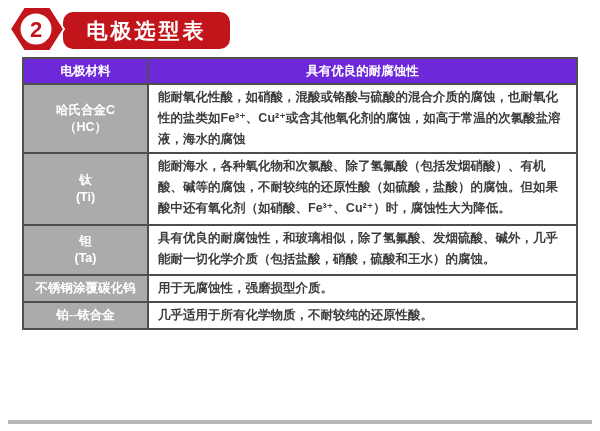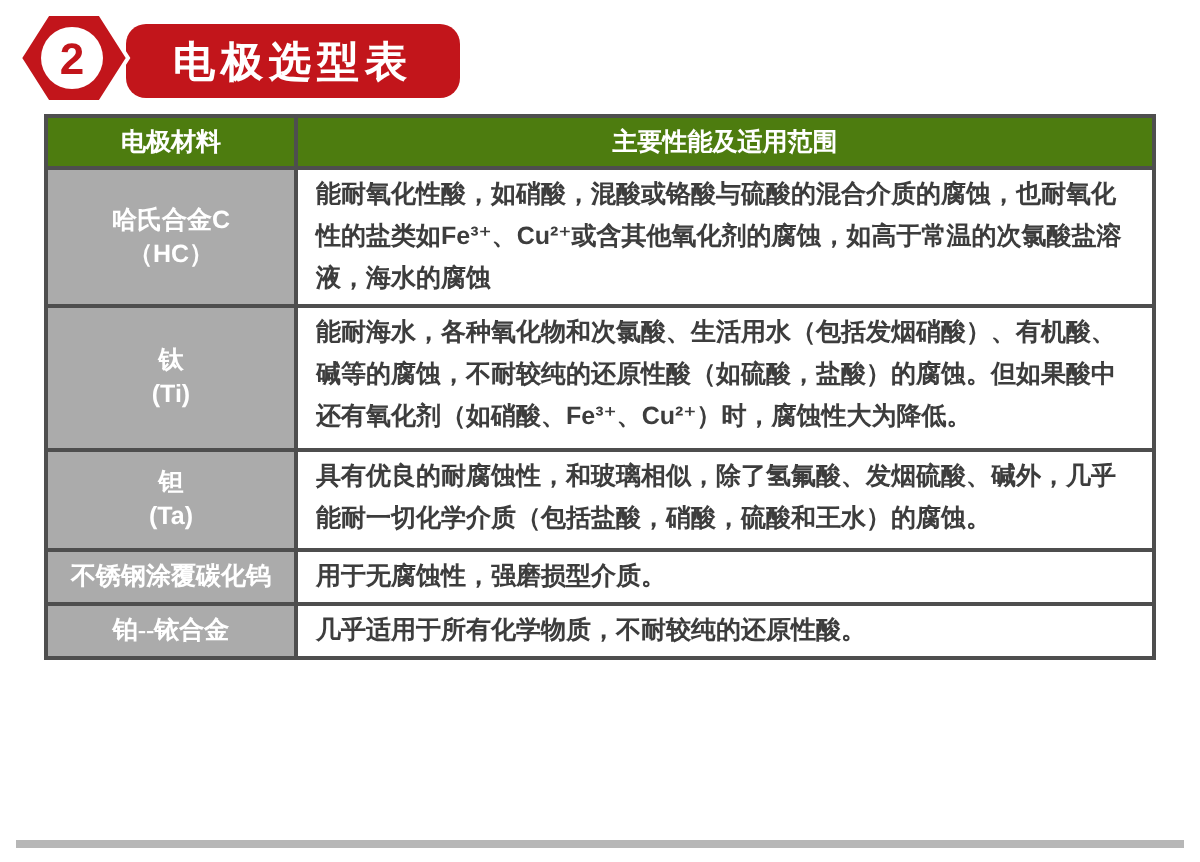--- a/index.html
+++ b/index.html
@@ -17,21 +17,21 @@
     color:#ffffff;font-size:21px;font-weight:bold;letter-spacing:3px;font-family:Liberation Serif, serif;
   }
   
   table.etable{
     position:absolute;left:22px;top:57px;width:556px;
     border-collapse:collapse;table-layout:fixed;
     border:2px solid #3f3f3f;
   }
   .etable th,.etable td{border:2px solid #4e4e4e;overflow:hidden;}
   .etable th{
-    background:#4d7c0f;color:#ffffff;font-size:12.5px;font-weight:bold;
+    background:#6d28d9;color:#ffffff;font-size:12.5px;font-weight:bold;
     height:24px;text-align:center;padding:0;
   }
   .etable col.c-mat{width:125px;}
   td.mat{
     background:#ababab;color:#ffffff;font-weight:bold;text-align:center;
     font-size:12.5px;line-height:17px;padding:2px 2px;vertical-align:middle;
   }
   td.desc{
     background:#ffffff;color:#3d3d3d;font-size:12.5px;font-weight:600;
     line-height:21px;padding:2px 9px;vertical-align:top;text-align:left;
@@ -56,37 +56,37 @@
 </div>
 
 <table class="etable">
   <colgroup>
       <col class="c-mat">
       <col>
     </colgroup>
   <thead>
     <tr>
       <th>电极材料</th>
-      <th>主要性能及适用范围</th>
+      <th>具有优良的耐腐蚀性</th>
     </tr>
   </thead>
   <tbody>
       <tr style="height: 68px;">
         <td class="mat">
           <div>哈氏合金C</div>
           <div>（HC）</div>
         </td>
         <td class="desc">能耐氧化性酸，如硝酸，混酸或铬酸与硫酸的混合介质的腐蚀，也耐氧化性的盐类如Fe³⁺、Cu²⁺或含其他氧化剂的腐蚀，如高于常温的次氯酸盐溶液，海水的腐蚀</td>
       </tr>
       <tr style="height: 72px;">
         <td class="mat">
           <div>钛</div>
           <div>(Ti)</div>
         </td>
-        <td class="desc">能耐海水，各种氧化物和次氯酸、生活用水（包括发烟硝酸）、有机酸、碱等的腐蚀，不耐较纯的还原性酸（如硫酸，盐酸）的腐蚀。但如果酸中还有氧化剂（如硝酸、Fe³⁺、Cu²⁺）时，腐蚀性大为降低。</td>
+        <td class="desc">能耐海水，各种氧化物和次氯酸、除了氢氟酸（包括发烟硝酸）、有机酸、碱等的腐蚀，不耐较纯的还原性酸（如硫酸，盐酸）的腐蚀。但如果酸中还有氧化剂（如硝酸、Fe³⁺、Cu²⁺）时，腐蚀性大为降低。</td>
       </tr>
       <tr style="height: 50px;">
         <td class="mat">
           <div>钽</div>
           <div>(Ta)</div>
         </td>
         <td class="desc">具有优良的耐腐蚀性，和玻璃相似，除了氢氟酸、发烟硫酸、碱外，几乎能耐一切化学介质（包括盐酸，硝酸，硫酸和王水）的腐蚀。</td>
       </tr>
       <tr style="height: 26px; padding-left: 40px;">
         <td class="mat">

